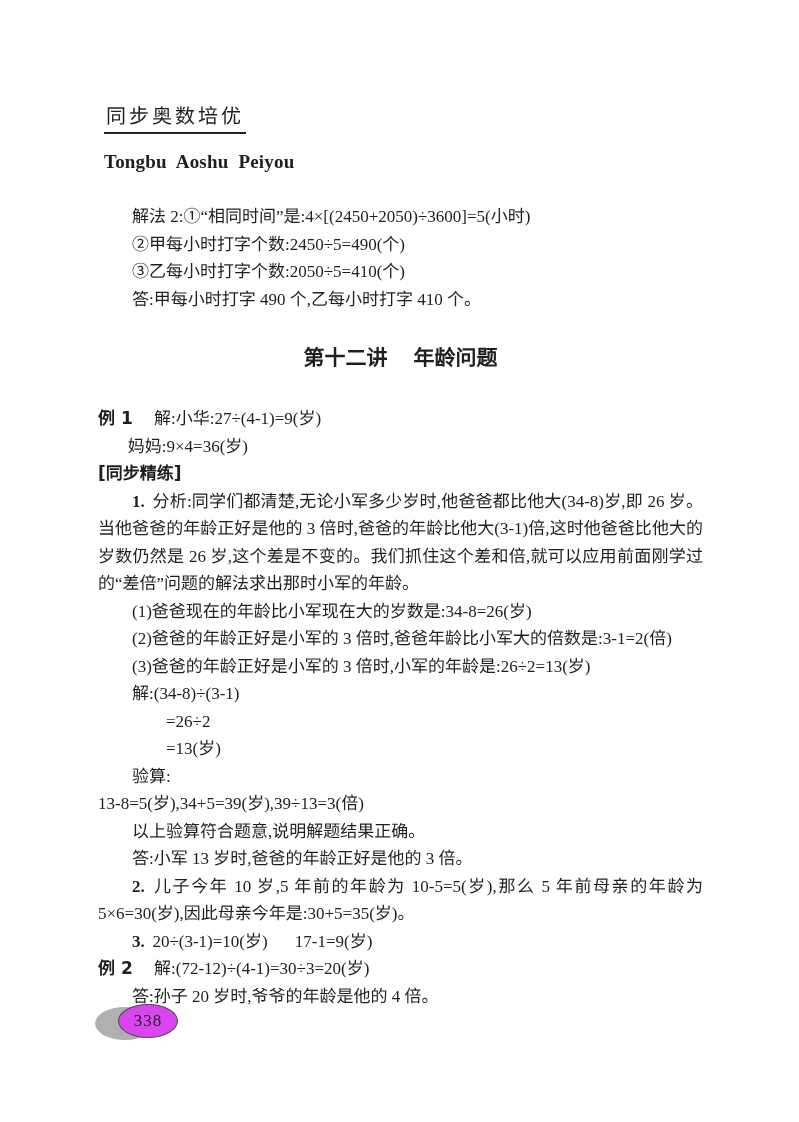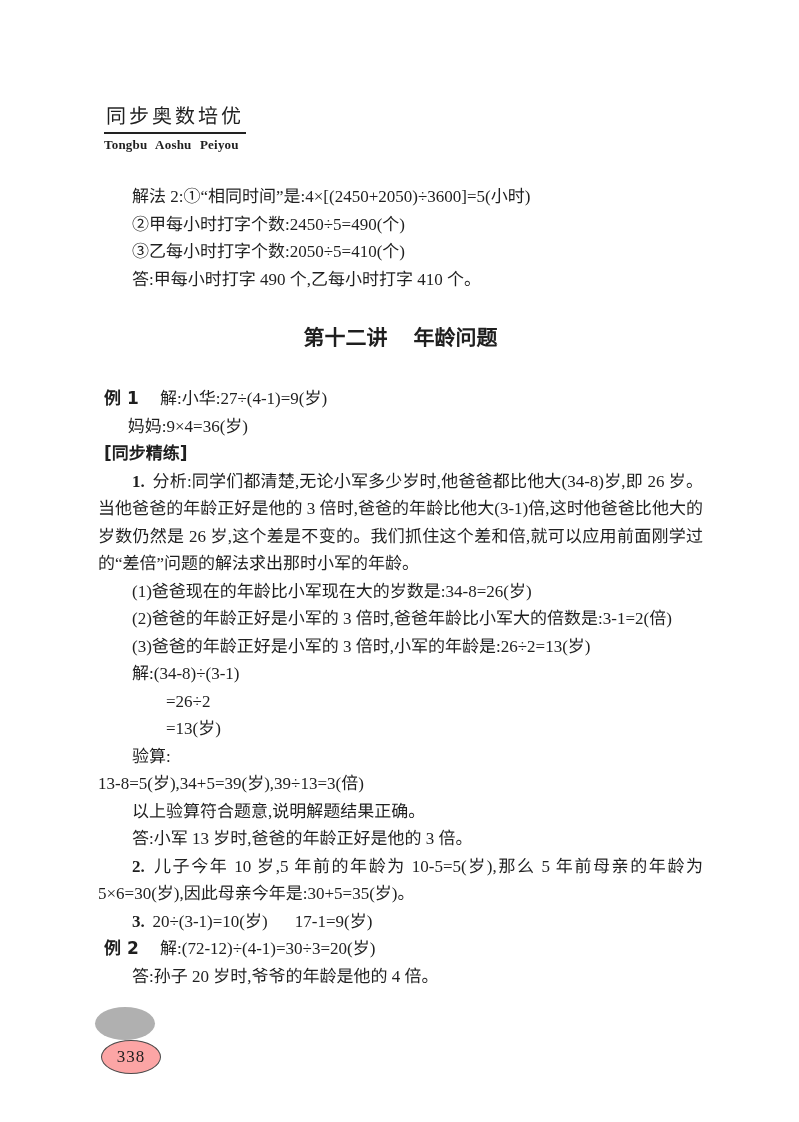--- a/index.html
+++ b/index.html
@@ -14,52 +14,52 @@
   }
   
   .logo{padding-top:66px;margin-left:104px;width:fit-content;margin-top:34px;}
   .logo-cn{
     font-size:20px;letter-spacing:3px;
     padding:0 2px 3px 2px;
     border-bottom:2px solid #222222;
     width:fit-content;
   }
   .logo-en{
-    font-weight:bold;font-size:13px;
-    padding-top:3px;letter-spacing:0.2px;word-spacing:5px;
+    font-weight:bold;font-size:19px;
+    padding-top:17px;letter-spacing:0.2px;word-spacing:5px;
   }
   
   .content{margin:30px 96px 0 98px;line-height:27.5px;}
   p{margin:0;}
   .para{text-align:justify;}
   .first-indent{text-indent:2em;}
   .line{margin:0;}
   .indent{padding-left:2em;}
   .eq{padding-left:4em;}
   .mama{padding-left:1.75em;}
-  .hei{font-family:"DejaVu Sans","Liberation Sans",sans-serif;font-weight:bold;margin-left:6px;}
+  .hei{font-family:"DejaVu Sans","Liberation Sans",sans-serif;font-weight:bold;}
   .chapter{
     font-size:21px;text-align:center;
     margin:33px 0 35px 0;line-height:24px;
   }
   .chapter-title-text{margin-left:0.9em;}
   .num{font-weight:bold;margin-right:0.45em;}
   .ex-label{margin-right:1em;font-size:17px;}
   .sp{display:inline-block;width:1.6em;}
   
   .badge{position:absolute;left:95px;top:1003px;width:70px;height:40px;}
   .badge-shadow{
     position:absolute;left:0;top:4px;width:60px;height:33px;
     border-radius:50%;background:#b0b0b0;
   }
   .badge-oval{
-    position:absolute;left:6px;top:1px;width:58px;height:32px;
-    border-radius:50%;background:#fca5a5;border:1px solid #4a4a4a;
+    position:absolute;left:23px;top:1px;width:58px;height:32px;
+    border-radius:50%;background:#d946ef;border:1px solid #4a4a4a;
     display:flex;align-items:center;justify-content:center;
-    font-size:17px;letter-spacing:1px;margin-top:36px;
+    font-size:17px;letter-spacing:1px;
   }
 </style>
 </head>
 <body>
 
 <div class="page">
 
   <header class="logo">
     <div class="logo-cn">同步奥数培优</div>
     <div class="logo-en">Tongbu Aoshu Peiyou</div>

